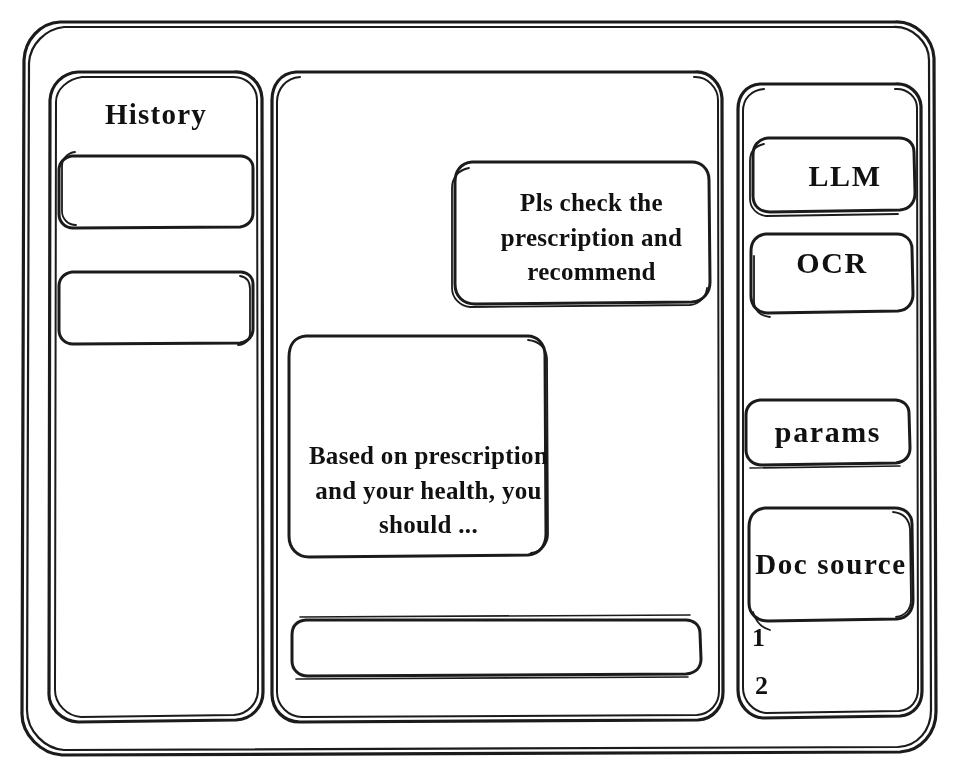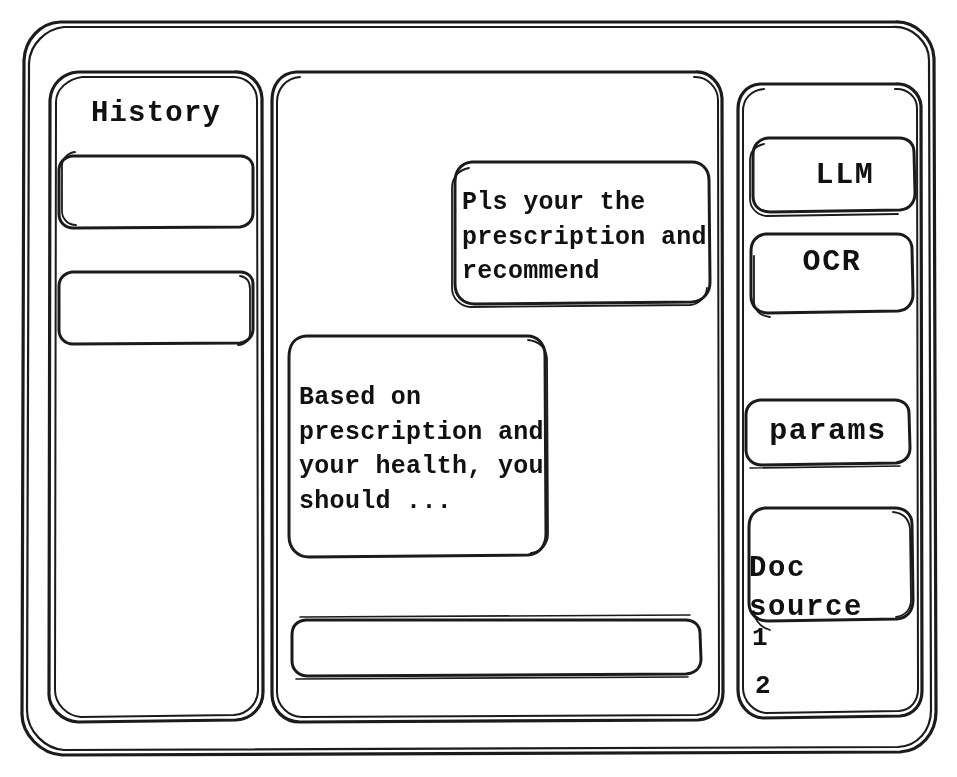--- a/index.html
+++ b/index.html
@@ -34,27 +34,28 @@
     stroke: #1b1b1b;
     stroke-linecap: round;
     stroke-linejoin: round;
   }
   
   .abs {
     position: absolute;
     box-sizing: border-box;
   }
   .hand-text {
-    font-family: Liberation Mono, monospace;
+    font-family: Liberation Serif, serif;
     color: #111111;
     font-weight: 600;
     letter-spacing: 0.5px;
     display: flex;
     align-items: center;
     justify-content: center;
+    text-align: center;
     line-height: 1.32;
     user-select: none;
   }
   .panel-title {
     font-size: 29px;
     letter-spacing: 1.2px;
   }
   .agent-title {
     font-size: 31px;
     letter-spacing: 1.4px;
@@ -168,46 +169,46 @@
   </div>
 
   <div class="abs hit" style="left:59px; top:270px; width:195px; height:76px;">
     <div class="hand-text" style="width:100%;height:100%;font-size:20px;"></div>
   </div>
 
   <div class="abs" style="left:272px; top:72px; width:451px; height:650px;"></div>
 
 
   <div class="abs hit" style="left:452px; top:160px; width:259px; height:148px;">
-    <div class="hand-text bubble-text" style="width:100%;height:100%;">Pls your the prescription and recommend</div>
+    <div class="hand-text bubble-text" style="width:100%;height:100%;">Pls check the prescription and recommend</div>
   </div>
 
   <div class="abs hit" style="left:289px; top:334px; width:259px; height:224px;">
-    <div class="hand-text bubble-text" style="width:100%;height:100%;">Based on prescription and your health, you should ...</div>
+    <div class="hand-text bubble-text" style="width:100%;height:100%;margin-top:41px;">Based on prescription and your health, you should ...</div>
   </div>
 
   <div class="abs hit" style="left:292px; top:618px; width:410px; height:60px;">
     <div class="hand-text" style="width:100%;height:100%;font-size:22px;justify-content:flex-start;padding-left:16px;"></div>
   </div>
 
   <div class="abs" style="left:738px; top:84px; width:184px; height:634px;"></div>
 
   <div class="abs hit" style="left:751px; top:137px; width:164px; height:78px;">
     <div class="hand-text chip-text" style="width:100%;height:100%;margin-left:12px;">LLM</div>
   </div>
 
   <div class="abs hit" style="left:751px; top:233px; width:162px; height:60px;">
     <div class="hand-text chip-text" style="width:100%;height:100%;">OCR</div>
   </div>
 
   <div class="abs hit" style="left:746px; top:399px; width:164px; height:66px;">
     <div class="hand-text chip-text" style="width:100%;height:100%;">params</div>
   </div>
 
-  <div class="abs hit" style="left:749px; top:507px; width:164px; height:114px;margin-top:25px;">
+  <div class="abs hit" style="left:749px; top:507px; width:164px; height:114px;">
     <div class="hand-text chip-text two-line" style="width:100%;height:100%;">Doc source</div>
   </div>
 
   <div class="abs hit" style="left:752px; top:620px; width:60px; height:36px;">
     <div class="hand-text marker-text" style="width:100%;height:100%;">1</div>
   </div>
 
   <div class="abs hit" style="left:755px; top:668px; width:60px; height:36px;">
     <div class="hand-text marker-text" style="width:100%;height:100%;">2</div>
   </div>

